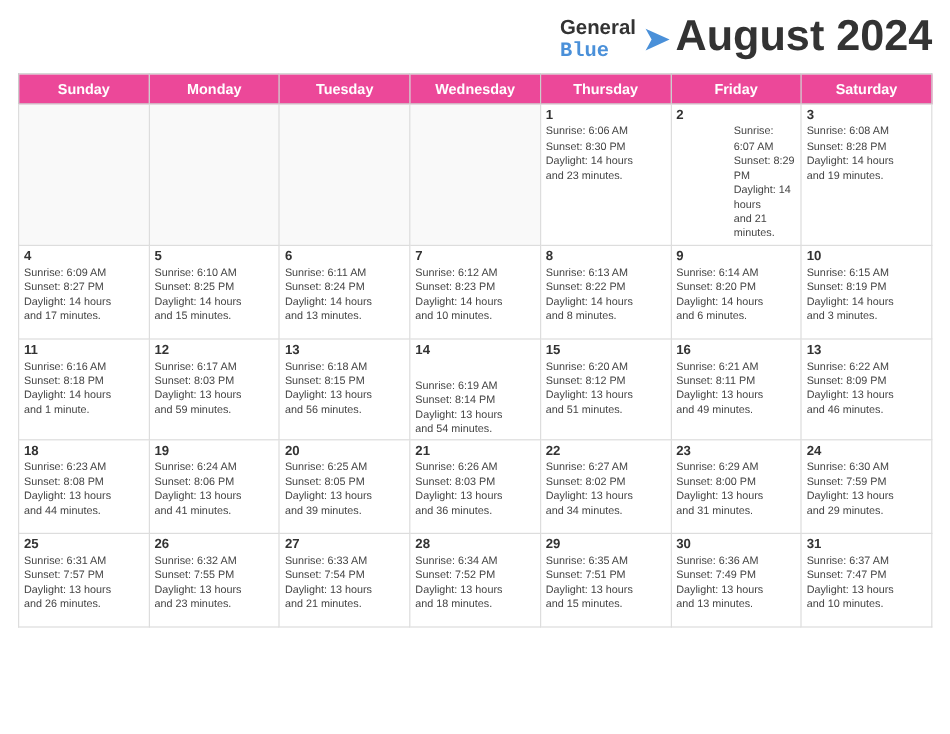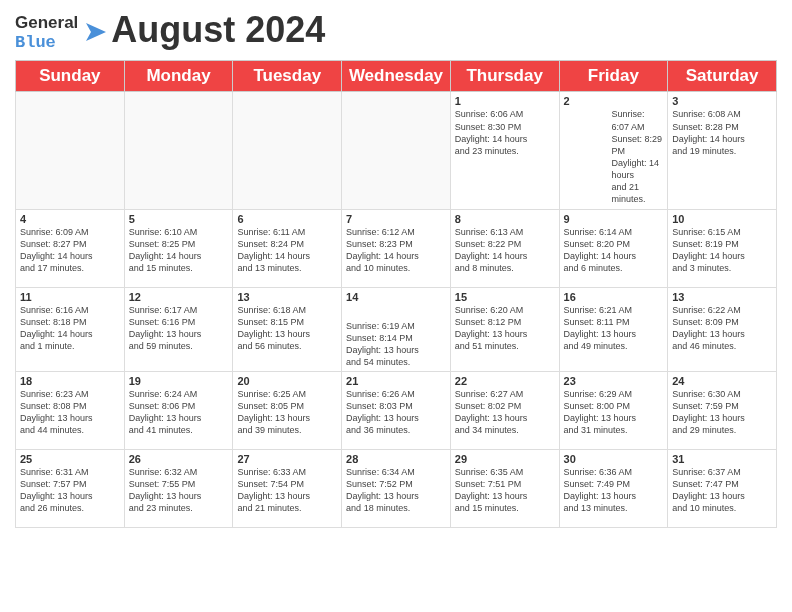--- a/index.html
+++ b/index.html
@@ -9,21 +9,21 @@
       width: 792px;
       height: 612px;
       overflow: hidden;
     }
     .container {
       width: 792px;
       padding: 10px 15px 10px 15px;
     }
     .header-area {
       display: flex;
-      justify-content: flex-start;
+      justify-content: flex-end;
       align-items: flex-start;
       margin-bottom: 8px;
     }
     .logo {
       display: flex;
       align-items: center;
       margin-top: 4px;
     }
     .title-area {
       text-align: right;
@@ -37,24 +37,24 @@
     .subtitle {
       font-size: 16px;
       color: #555;
     }
     table {
       width: 100%;
       border-collapse: collapse;
       table-layout: fixed;
     }
     th {
-      background-color: #ef4444;
+      background-color: #ec4899;
       color: #fff;
       text-align: center;
-      font-size: 17px;
+      font-size: 12px;
       font-weight: bold;
       padding: 5px 3px;
       border: 1px solid #ccc;
     }
     td {
       border: 1px solid #ddd;
       vertical-align: top;
       padding: 3px 4px;
       font-size: 9.5px;
       color: #333;
@@ -196,21 +196,21 @@
           <td>
             <span class="day-num">11</span>
             <div class="day-info" style="white-space: pre-line;">Sunrise: 6:16 AM
 Sunset: 8:18 PM
 Daylight: 14 hours
 and 1 minute.</div>
           </td>
           <td>
             <span class="day-num">12</span>
             <div class="day-info" style="white-space: pre-line;">Sunrise: 6:17 AM
-Sunset: 6:16 PM
+Sunset: 8:03 PM
 Daylight: 13 hours
 and 59 minutes.</div>
           </td>
           <td>
             <span class="day-num">13</span>
             <div class="day-info" style="white-space: pre-line;">Sunrise: 6:18 AM
 Sunset: 8:15 PM
 Daylight: 13 hours
 and 56 minutes.</div>
           </td>

